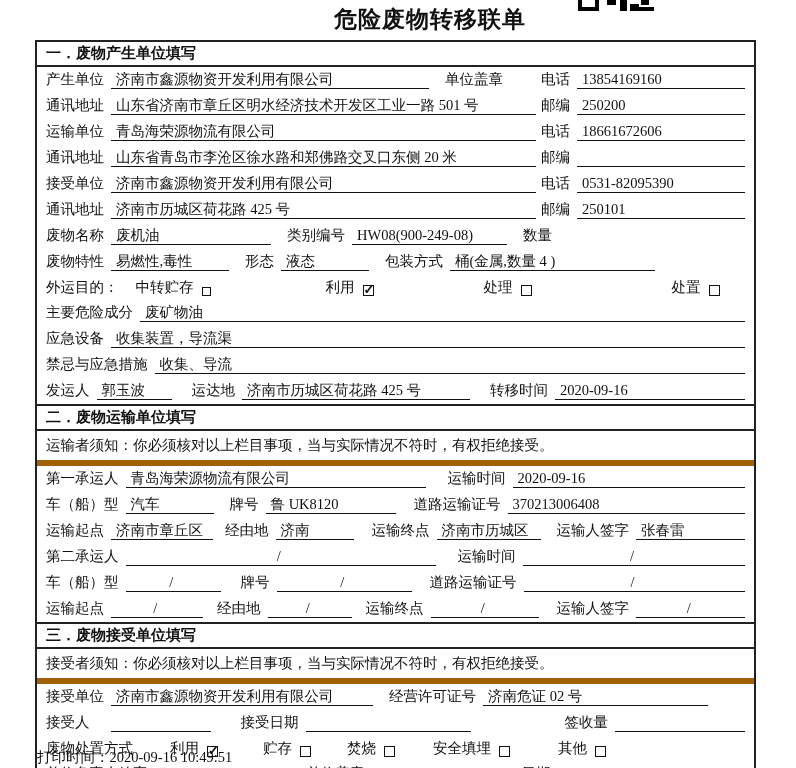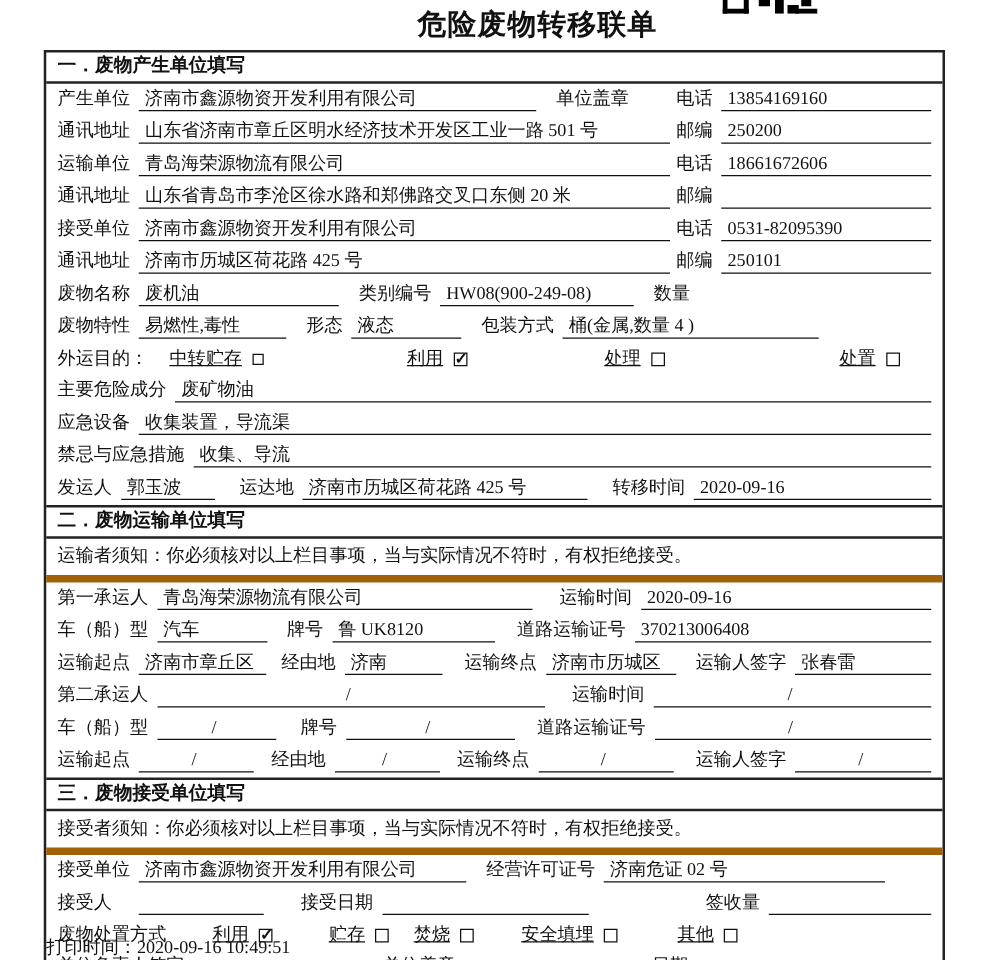--- a/index.html
+++ b/index.html
@@ -30,21 +30,21 @@
   .l { white-space:nowrap; margin-right:7px; flex:none; }
   .v {
     border-bottom:1.5px solid #111; padding:0 5px; white-space:nowrap;
     flex:none; overflow:hidden;
   }
   .v::after { content:"\00a0"; }
   .v.fill { flex:1 1 auto; }
   .v.center { text-align:center; }
   .push { margin-left:auto; }
   
-  .opt { display:inline-flex; align-items:center; flex:none;text-decoration:underline; }
+  .opt { display:inline-flex; align-items:flex-end; flex:none; }
   .opt .ol { white-space:nowrap; }
   .cb {
     width:11px; height:11px; border:1.5px solid #111; margin-left:8px;
     position:relative; flex:none; display:inline-block;
   }
   .cb.small { width:9px; height:9px; }
   .cb.checked::after {
     content:"\2713"; position:absolute; left:0px; top:-5px;
     font-size:13px; font-weight:bold; color:#111;
   }
@@ -255,21 +255,21 @@
   <div class="row">
     <span class="l">废物处置方式</span>
     <span class="opt" style="margin-left:30px">
       <span class="ol">利用</span>
       <span class="cb checked"></span>
     </span>
     <span class="opt" style="margin-left:45px">
       <span class="ol">贮存</span>
       <span class="cb"></span>
     </span>
-    <span class="opt" style="margin-left:20px">
+    <span class="opt" style="margin-left:36px">
       <span class="ol">焚烧</span>
       <span class="cb"></span>
     </span>
     <span class="opt" style="margin-left:38px">
       <span class="ol">安全填埋</span>
       <span class="cb"></span>
     </span>
     <span class="opt" style="margin-left:48px">
       <span class="ol">其他</span>
       <span class="cb"></span>

